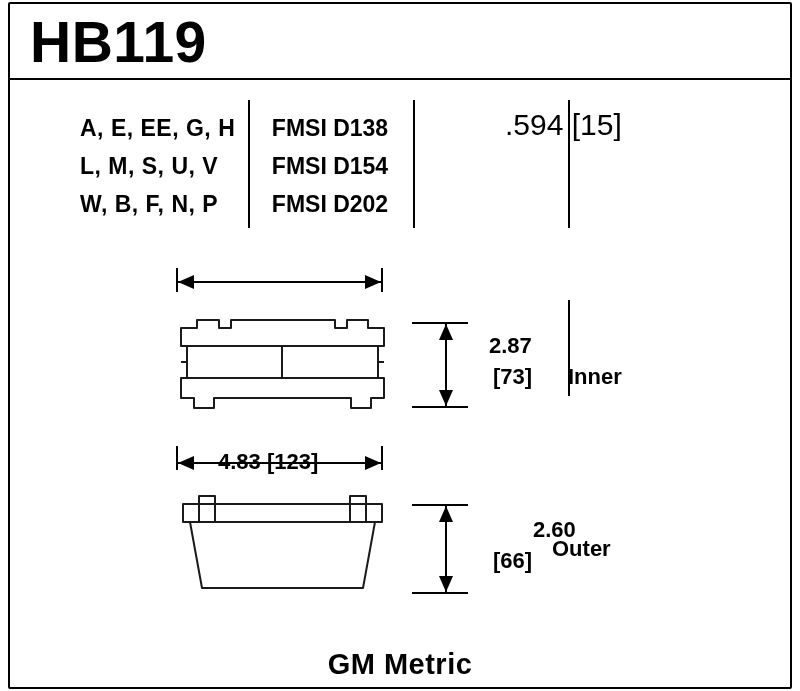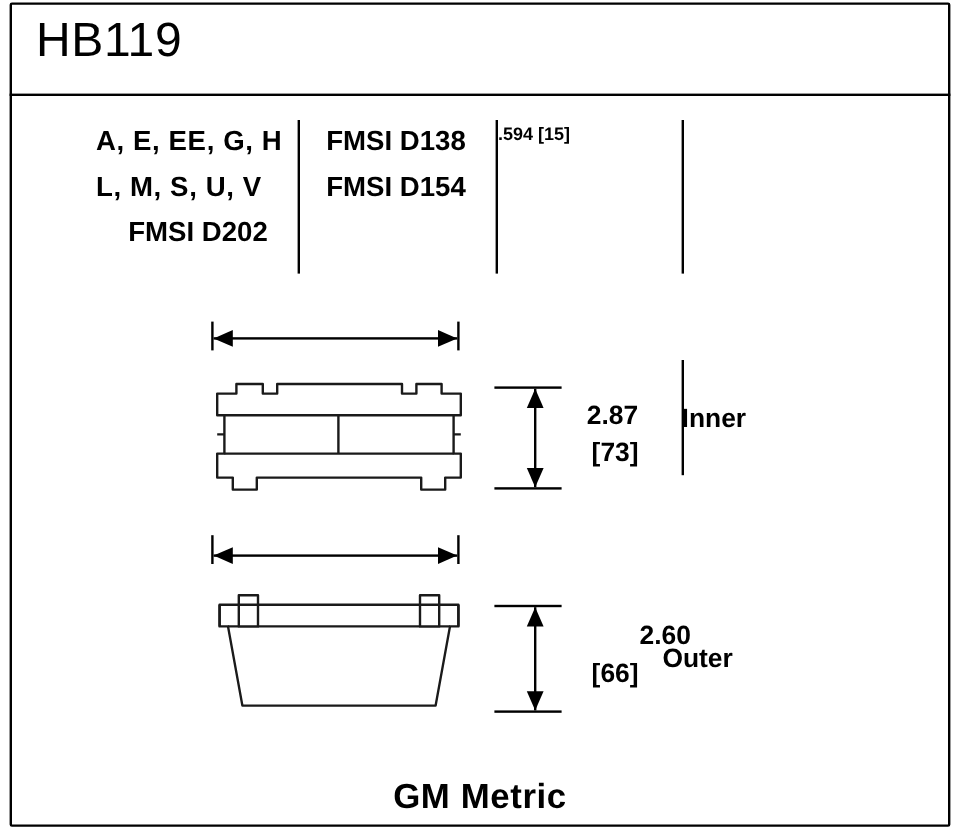--- a/index.html
+++ b/index.html
@@ -28,64 +28,65 @@
     height: 687px;
     border: 2px solid #000;
     box-sizing: border-box;
     border-radius: 2px;
   }
   
   .part-number {
     position: absolute;
     left: 30px;
     top: 14px;
-    font-size: 40px;
-    font-weight: normal;
+    font-size: 57px;
+    font-weight: bold;
     letter-spacing: 0.5px;
     line-height: 1;
   }
   .hr-under-title {
     position: absolute;
     left: 8px;
     top: 78px;
     width: 784px;
     height: 2px;
     background: #000;
   }
   
   .code-table {
     position: absolute;
     left: 80px;
     top: 104px;
     width: 620px;
   }
   .code-row {
     display: flex;
-    align-items: flex-start;
+    align-items: flex-end;
     height: 38px;
   }
   .col-codes {
     width: 165px;
     font-size: 23px;
     font-weight: bold;
     letter-spacing: 0.5px;
     white-space: nowrap;
   }
   .col-fmsi {
     width: 170px;
     font-size: 23px;
     font-weight: bold;
     text-align: center;
     white-space: nowrap;
   }
   .col-thick {
     flex: 1;
-    font-size: 15px;
-    font-weight: bold;
+    font-size: 30px;
+    font-weight: normal;
     text-align: left;
+    padding-left: 90px;
     white-space: nowrap;
   }
   
   .vsep {
     position: absolute;
     width: 2px;
     background: #000;
   }
   .vsep-1 { left: 248px; top: 100px; height: 128px; }
   .vsep-2 { left: 413px; top: 100px; height: 128px; }
@@ -169,20 +170,21 @@
       <div class="col-codes">A, E, EE, G, H</div>
       <div class="col-fmsi">FMSI D138</div>
       <div class="col-thick">.594 [15]</div>
     </div>
     <div class="code-row">
       <div class="col-codes">L, M, S, U, V</div>
       <div class="col-fmsi">FMSI D154</div>
       <div class="col-thick"></div>
     </div>
     <div class="code-row">
+      <div class="col-codes">W, B, F, N, P</div>
       <div class="col-fmsi">FMSI D202</div>
       <div class="col-thick"></div>
     </div>
   </div>
 
   <div class="tick" style="left:176px; top:268px; height:24px;"></div>
   <div class="tick" style="left:381px; top:268px; height:24px;"></div>
   <div class="dim-line" style="left:178px; top:281px; width:203px;"></div>
   <div class="arrow-l" style="left:178px; top:275px;"></div>
   <div class="arrow-r" style="left:365px; top:275px;"></div>
@@ -201,27 +203,28 @@
 
   <div class="tick" style="left:412px; top:322px; height:2px; width:56px;"></div>
   <div class="tick" style="left:412px; top:406px; height:2px; width:56px;"></div>
   <div class="dim-vline" style="left:445px; top:324px; height:82px;"></div>
   <div class="arrow-u" style="left:439px; top:324px;"></div>
   <div class="arrow-d" style="left:439px; top:390px;"></div>
   <div class="dim-label" style="left:489px; top:333px;text-align:right;">2.87</div>
   <div class="dim-label" style="left:493px; top:364px;">[73]</div>
 
   <div class="dim-vline" style="left:568px; top:300px; height:96px;"></div>
-  <div class="side-label" style="left:568px; top:336px;">Inner</div>
+  <div class="side-label" style="left:568px; top:364px;">Inner</div>
 
   <div class="tick" style="left:176px; top:446px; height:24px;"></div>
   <div class="tick" style="left:381px; top:446px; height:24px;"></div>
   <div class="dim-line" style="left:178px; top:462px; width:203px;"></div>
   <div class="arrow-l" style="left:178px; top:456px;"></div>
   <div class="arrow-r" style="left:365px; top:456px;"></div>
+  <div class="dim-label" style="left:218px; top:449px;">4.83 [123]</div>
 
   <svg class="pad-svg" style="left:175px; top:492px;" width="215" height="110" viewBox="0 0 215 110">
     <g fill="#ffffff" stroke="#1a1a1a" stroke-width="2" stroke-linejoin="round">
       <path d="M8,12 L24,12 L24,4 L40,4 L40,12 L175,12 L175,4 L191,4 L191,12 L207,12 L207,30
                L200,30 L188,96 L27,96 L15,30 L8,30 Z"></path>
       <line x1="15" y1="30" x2="200" y2="30"></line>
       <rect x="24" y="12" width="16" height="18"></rect>
       <rect x="175" y="12" width="16" height="18"></rect>
       <line x1="8" y1="12" x2="8" y2="30"></line>
       <line x1="207" y1="12" x2="207" y2="30"></line>

